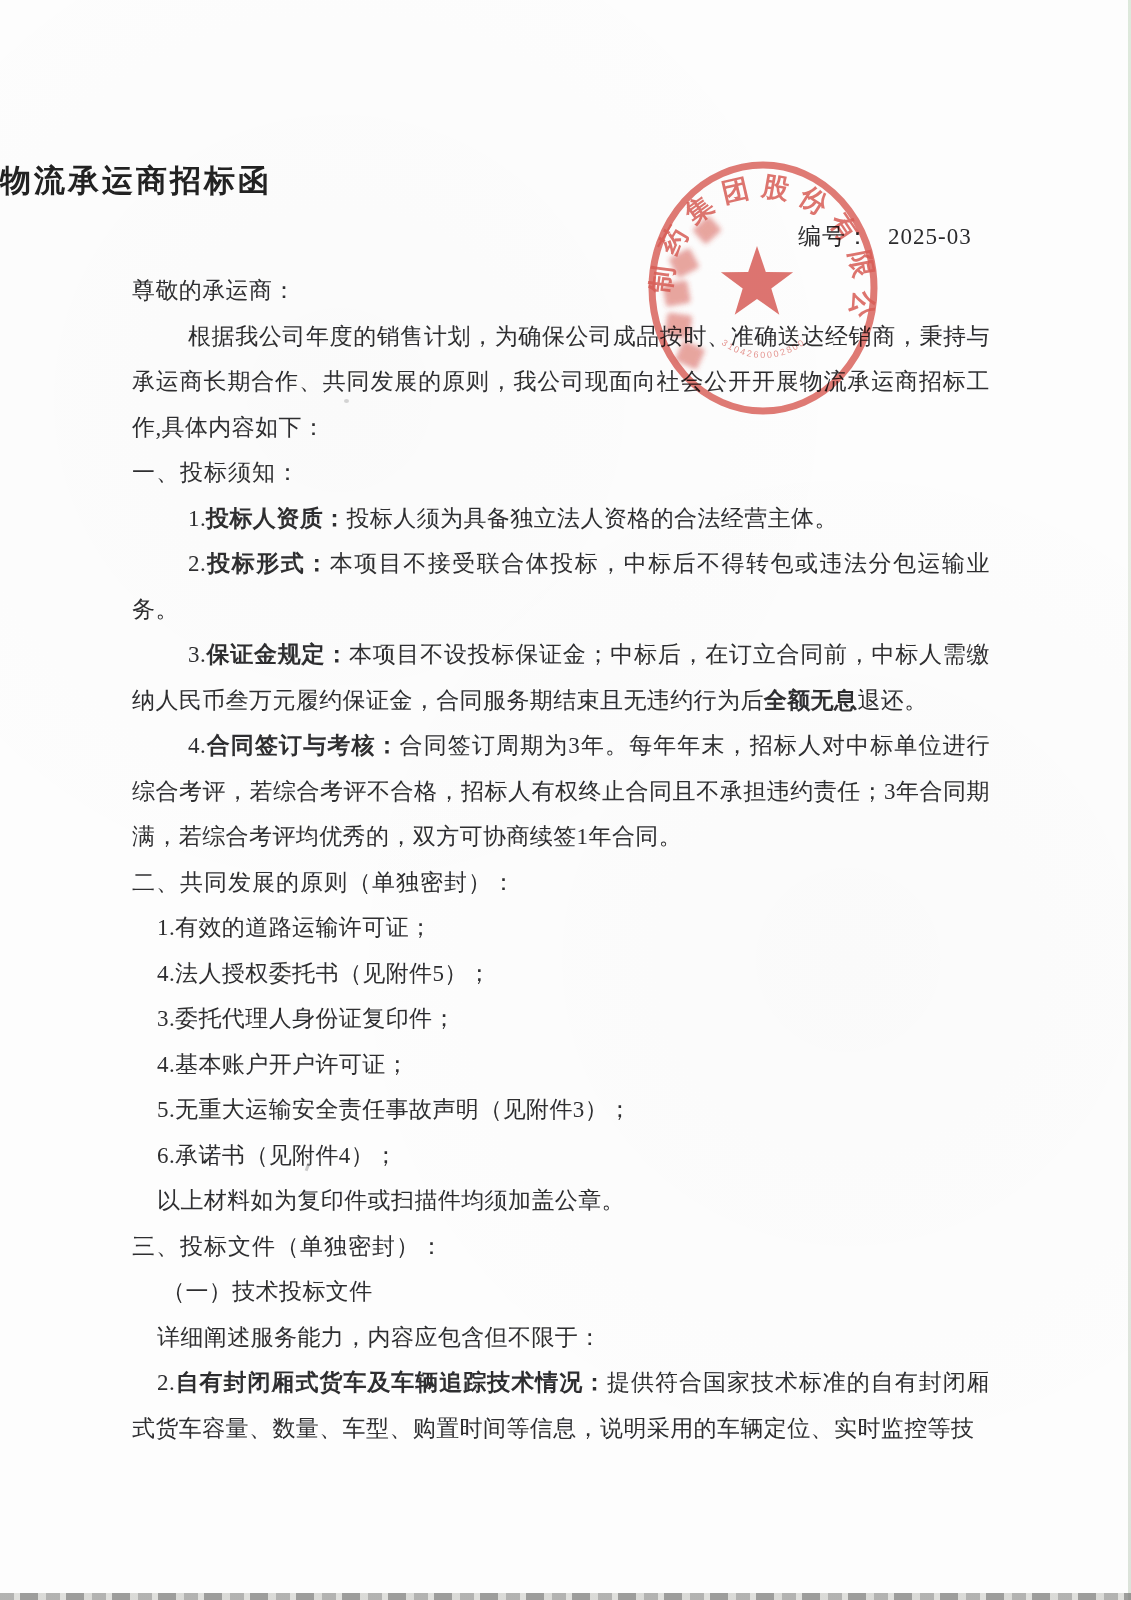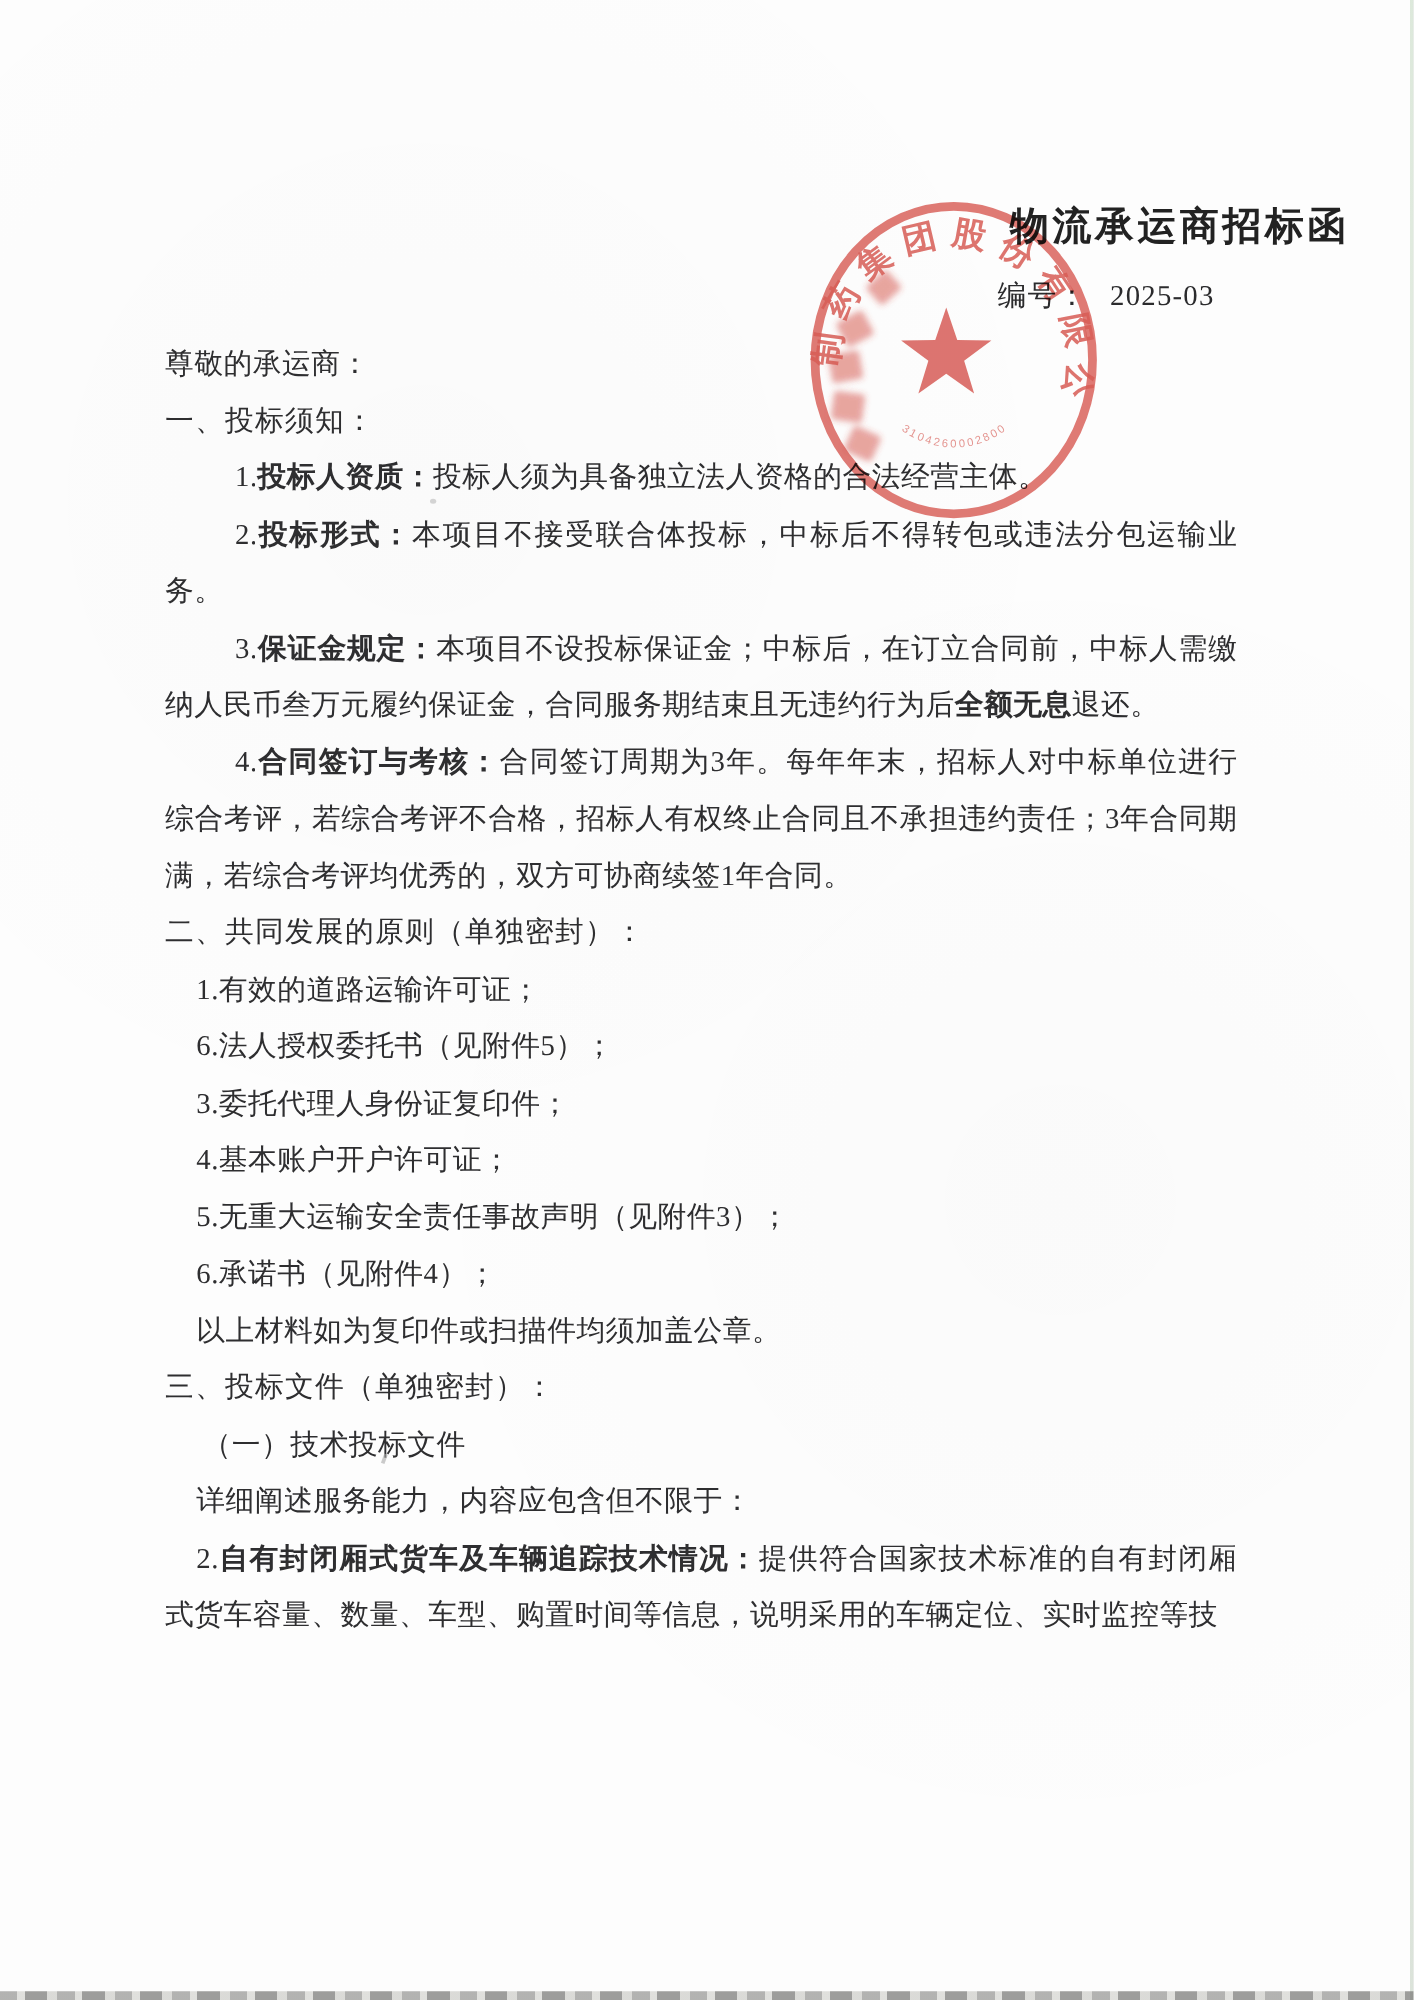--- a/index.html
+++ b/index.html
@@ -15,21 +15,21 @@
   
   .page::before{
     content:"";position:absolute;inset:0;
     background:
       radial-gradient(circle at 30% 25%, rgba(0,0,0,0.012), transparent 40%),
       radial-gradient(circle at 75% 60%, rgba(0,0,0,0.012), transparent 45%);
     pointer-events:none;
   }
   .title{
     position:absolute;top:160px;left:0;width:1080px;
-    margin:0;text-align:right;
+    margin:0;text-align:left;
     font-size:31px;font-weight:bold;letter-spacing:3px;
     color:#222;
   }
   .docnum{
     position:absolute;top:221px;left:798px;
     font-size:23px;letter-spacing:1px;color:#2b2b2d;
     white-space:nowrap;
   }
   .docnum .gap{display:inline-block;width:18px;}
   .body{
@@ -72,35 +72,36 @@
 
 <div class="page">
 
   <h1 class="title">物流承运商招标函</h1>
 
   <div class="docnum"><span>编号：</span><span class="gap"></span><span>2025-03</span></div>
 
   <div class="body">
     <p>尊敬的承运商：</p>
 
+    <p class="indent2">根据我公司年度的销售计划，为确保公司成品按时、准确送达经销商，秉持与承运商长期合作、共同发展的原则，我公司现面向社会公开开展物流承运商招标工作,具体内容如下：</p>
 
     <p class="heading">一、投标须知：</p>
 
     <p class="indent2"><span>1.</span><span class="b">投标人资质：</span><span>投标人须为具备独立法人资格的合法经营主体。</span></p>
 
     <p class="indent2"><span>2.</span><span class="b">投标形式：</span><span>本项目不接受联合体投标，中标后不得转包或违法分包运输业务。</span></p>
 
     <p class="indent2"><span>3.</span><span class="b">保证金规定：</span><span>本项目不设投标保证金；中标后，在订立合同前，中标人需缴纳人民币叁万元履约保证金，合同服务期结束且无违约行为后</span><span class="b">全额无息</span><span>退还。</span></p>
 
     <p class="indent2"><span>4.</span><span class="b">合同签订与考核：</span><span>合同签订周期为3年。每年年末，招标人对中标单位进行综合考评，若综合考评不合格，招标人有权终止合同且不承担违约责任；3年合同期满，若综合考评均优秀的，双方可协商续签1年合同。</span></p>
 
     <p class="heading">二、共同发展的原则（单独密封）：</p>
 
     <p class="indent1">1.有效的道路运输许可证；</p>
-    <p class="indent1">6.法人授权委托书（见附件5）；</p>
+    <p class="indent1">4.法人授权委托书（见附件5）；</p>
     <p class="indent1">3.委托代理人身份证复印件；</p>
     <p class="indent1">4.基本账户开户许可证；</p>
     <p class="indent1">5.无重大运输安全责任事故声明（见附件3）；</p>
     <p class="indent1">6.承诺书（见附件4）；</p>
 
     <p class="indent1">以上材料如为复印件或扫描件均须加盖公章。</p>
 
     <p class="heading">三、投标文件（单独密封）：</p>
 
     <p class="indent1b">（一）技术投标文件</p>

